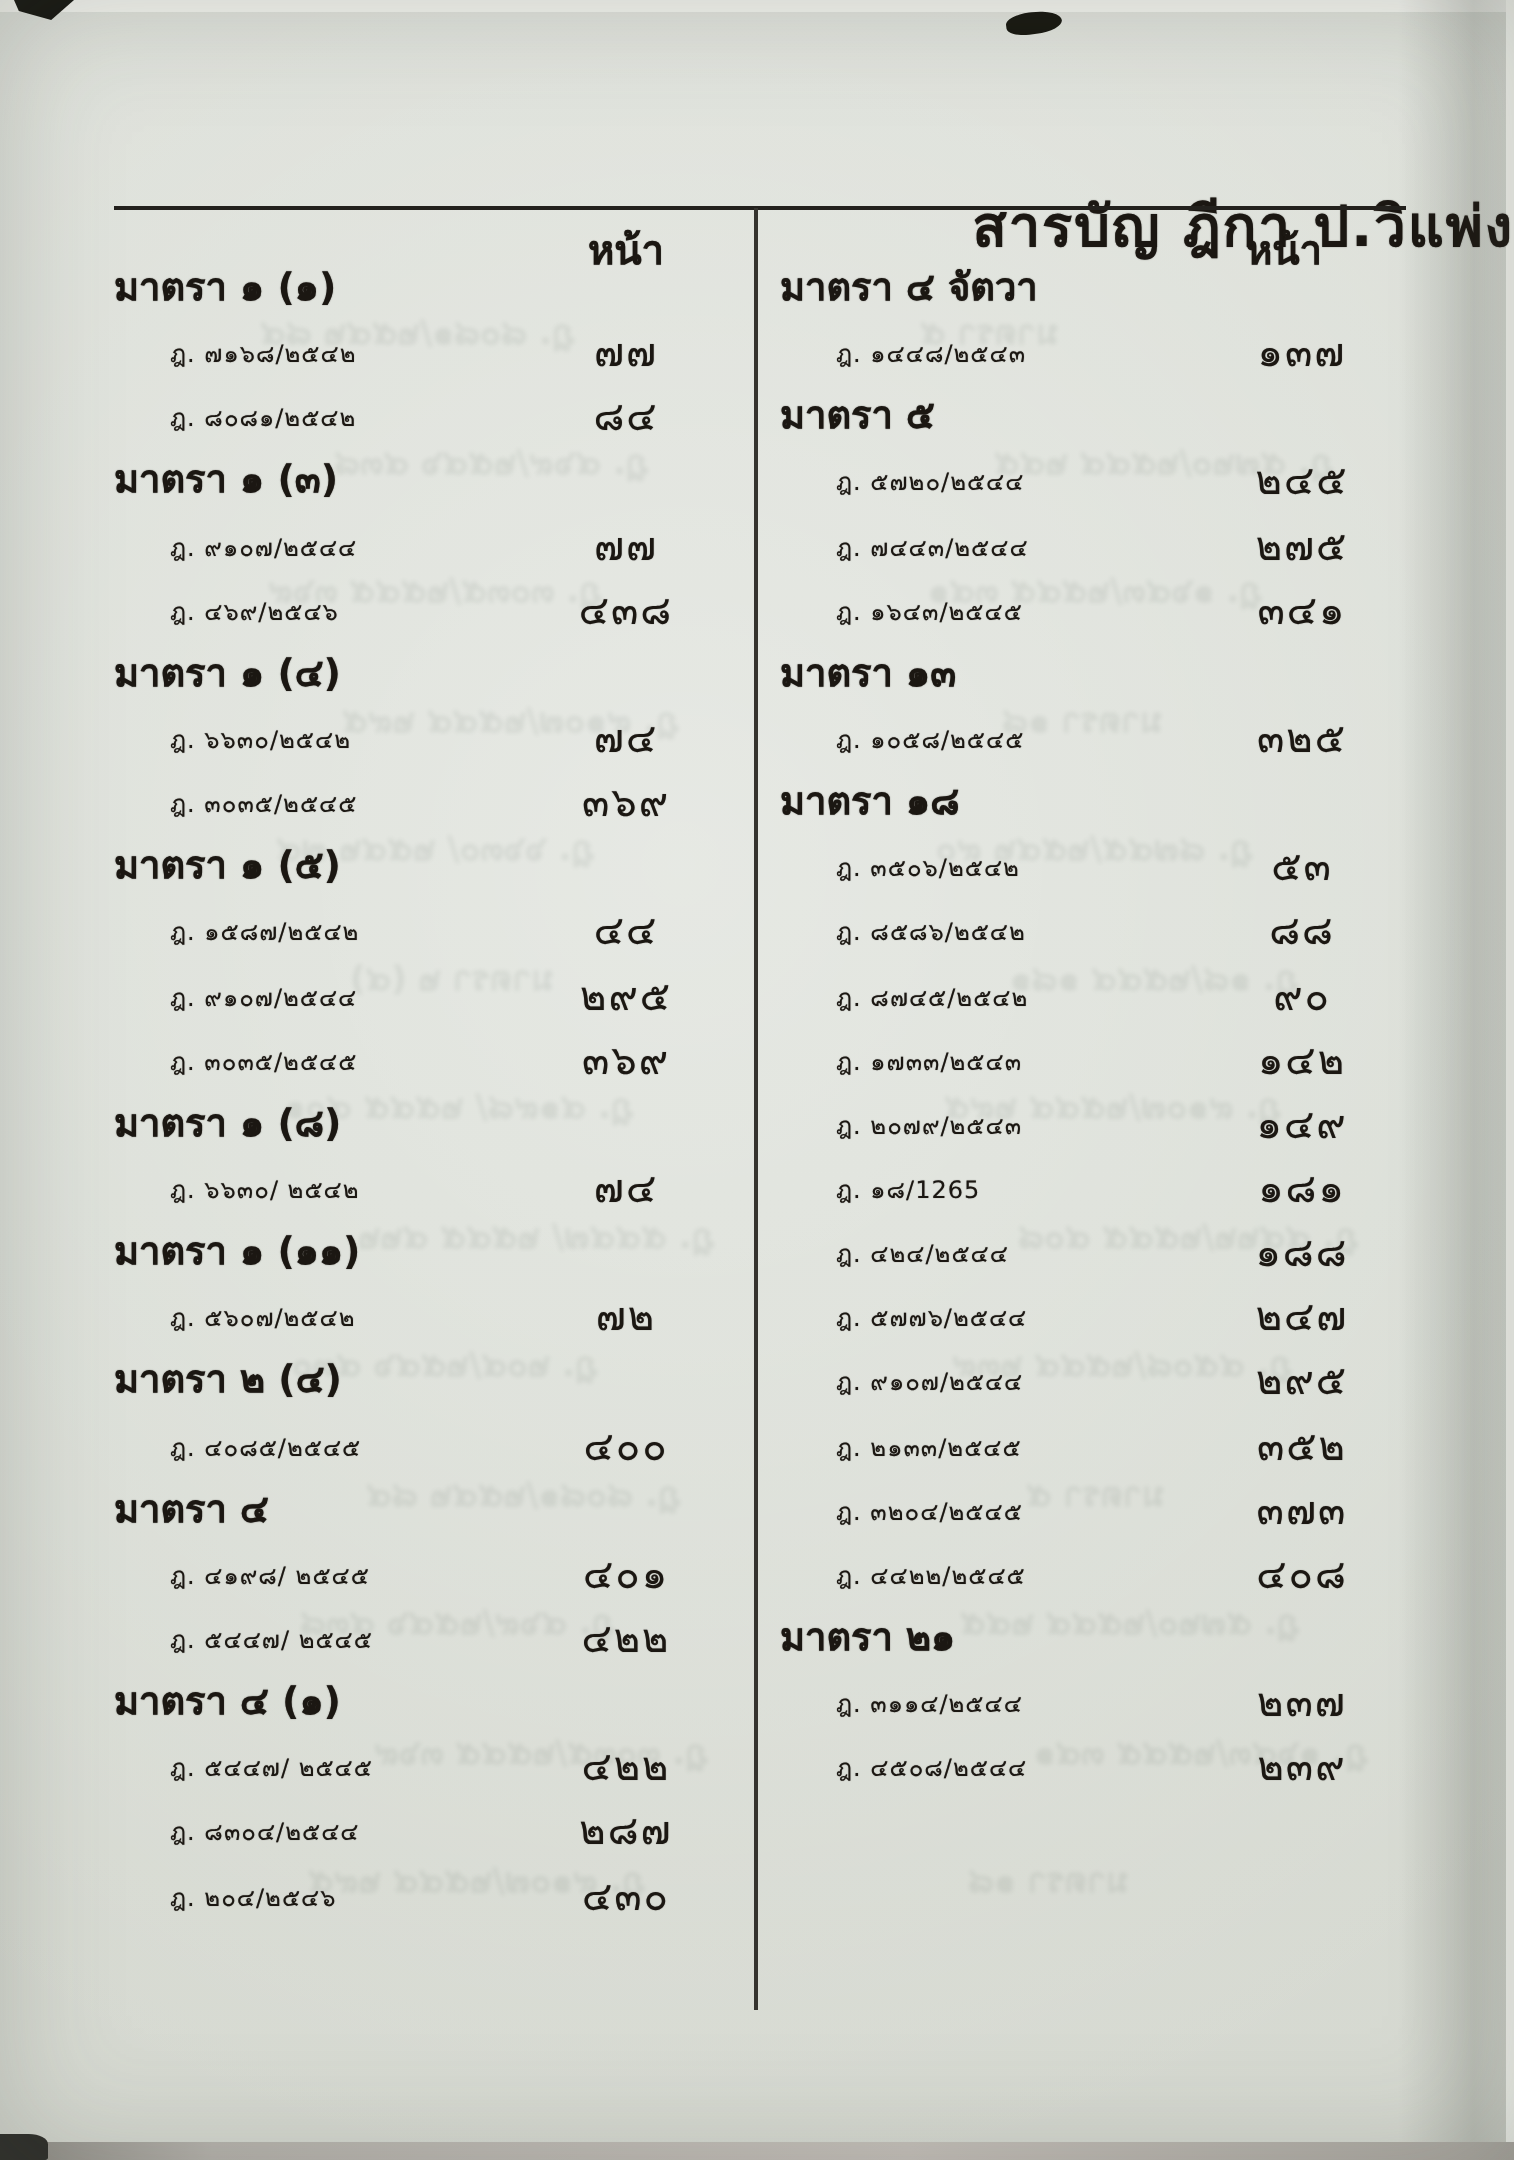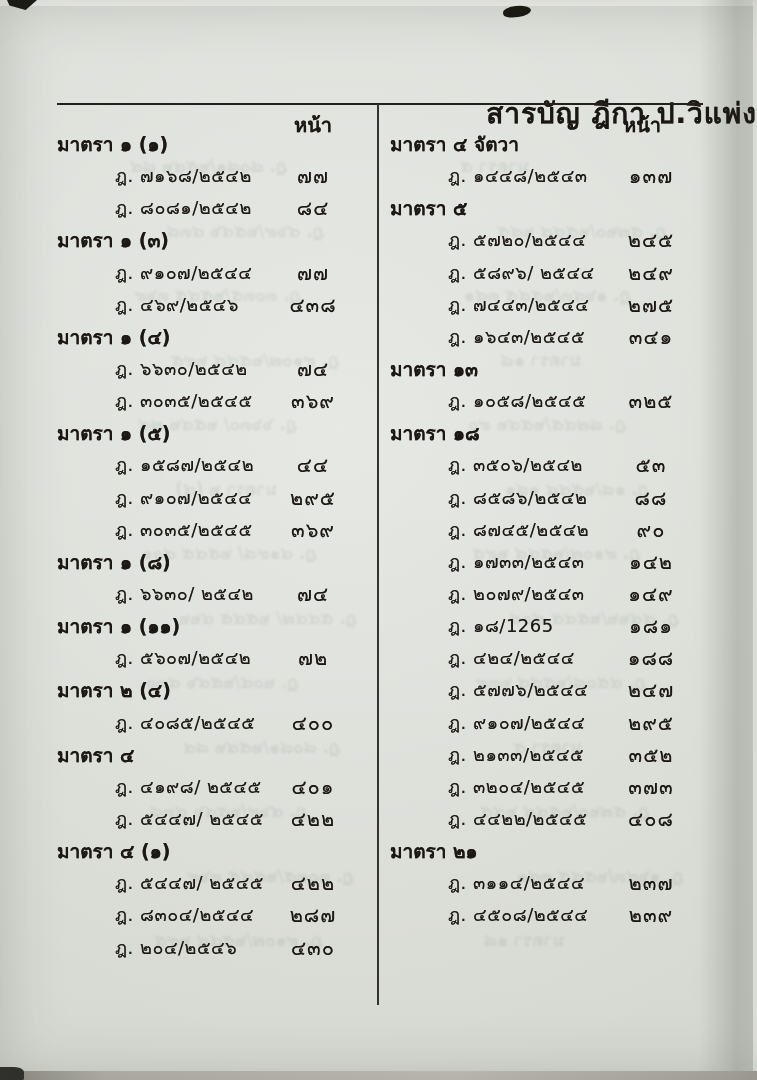--- a/index.html
+++ b/index.html
@@ -37,21 +37,21 @@
     text-underline-offset:3px;text-shadow:0 0 .5px rgba(25,20,15,.6);}
   .page-label.left{left:281px;}
   .page-label.right{left:610px;}
 
   
   .col{position:absolute;top:128px;width:302px;}
   .col.left{left:57px;}
   .col.right{left:390px;}
   .row{position:relative;height:32.15px;line-height:32.15px;white-space:nowrap;}
   .row.heading span{font-weight:bold;font-size:19px;text-shadow:0 0 .6px rgba(25,20,15,.65);}
-  .row.entry .cit{margin-left:58px;font-size:18px;letter-spacing:.5px;text-shadow:0 0 .5px rgba(25,20,15,.5);text-align:center;}
+  .row.entry .cit{margin-left:28px;font-size:12px;letter-spacing:.5px;text-shadow:0 0 .5px rgba(25,20,15,.5);text-align:center;}
   .row.entry .pg{position:absolute;top:0;width:112px;text-align:center;font-size:20px;
     letter-spacing:1px;text-shadow:0 0 .5px rgba(25,20,15,.5);}
   .col.left .row.entry .pg{left:200px;}
   .col.right .row.entry .pg{left:205px;}
 
   
   .ghosts{position:absolute;top:146px;width:310px;height:860px;overflow:hidden;pointer-events:none;}
   .ghosts.left{left:70px;}
   .ghosts.right{left:400px;}
   .ghost-line{position:absolute;font-size:17px;font-weight:bold;color:#3d4c42;opacity:.09;
@@ -130,21 +130,20 @@
       <div class="row heading"><span>มาตรา ๔ (๑)</span></div>
       <div class="row entry"><span class="cit">ฎ. ๕๔๔๗/ ๒๕๔๕</span><span class="pg">๔๒๒</span></div>
       <div class="row entry"><span class="cit">ฎ. ๘๓๐๔/๒๕๔๔</span><span class="pg">๒๘๗</span></div>
       <div class="row entry"><span class="cit">ฎ. ๒๐๔/๒๕๔๖</span><span class="pg">๔๓๐</span></div>
     </div>
   <div class="col right">
       <div class="row heading"><span>มาตรา ๔ จัตวา</span></div>
       <div class="row entry"><span class="cit">ฎ. ๑๔๔๘/๒๕๔๓</span><span class="pg">๑๓๗</span></div>
       <div class="row heading"><span>มาตรา ๕</span></div>
       <div class="row entry"><span class="cit">ฎ. ๕๗๒๐/๒๕๔๔</span><span class="pg">๒๔๕</span></div>
-      <div class="row entry"><span class="cit">ฎ. ๕๘๙๖/ ๒๕๔๔</span><span class="pg">๒๔๙</span></div>
       <div class="row entry"><span class="cit">ฎ. ๗๔๔๓/๒๕๔๔</span><span class="pg">๒๗๕</span></div>
       <div class="row entry"><span class="cit">ฎ. ๑๖๔๓/๒๕๔๕</span><span class="pg">๓๔๑</span></div>
       <div class="row heading"><span>มาตรา ๑๓</span></div>
       <div class="row entry"><span class="cit">ฎ. ๑๐๕๘/๒๕๔๕</span><span class="pg">๓๒๕</span></div>
       <div class="row heading"><span>มาตรา ๑๘</span></div>
       <div class="row entry"><span class="cit">ฎ. ๓๕๐๖/๒๕๔๒</span><span class="pg">๕๓</span></div>
       <div class="row entry"><span class="cit">ฎ. ๘๕๘๖/๒๕๔๒</span><span class="pg">๘๘</span></div>
       <div class="row entry"><span class="cit">ฎ. ๘๗๔๕/๒๕๔๒</span><span class="pg">๙๐</span></div>
       <div class="row entry"><span class="cit">ฎ. ๑๗๓๓/๒๕๔๓</span><span class="pg">๑๔๒</span></div>
       <div class="row entry"><span class="cit">ฎ. ๒๐๗๙/๒๕๔๓</span><span class="pg">๑๔๙</span></div>

